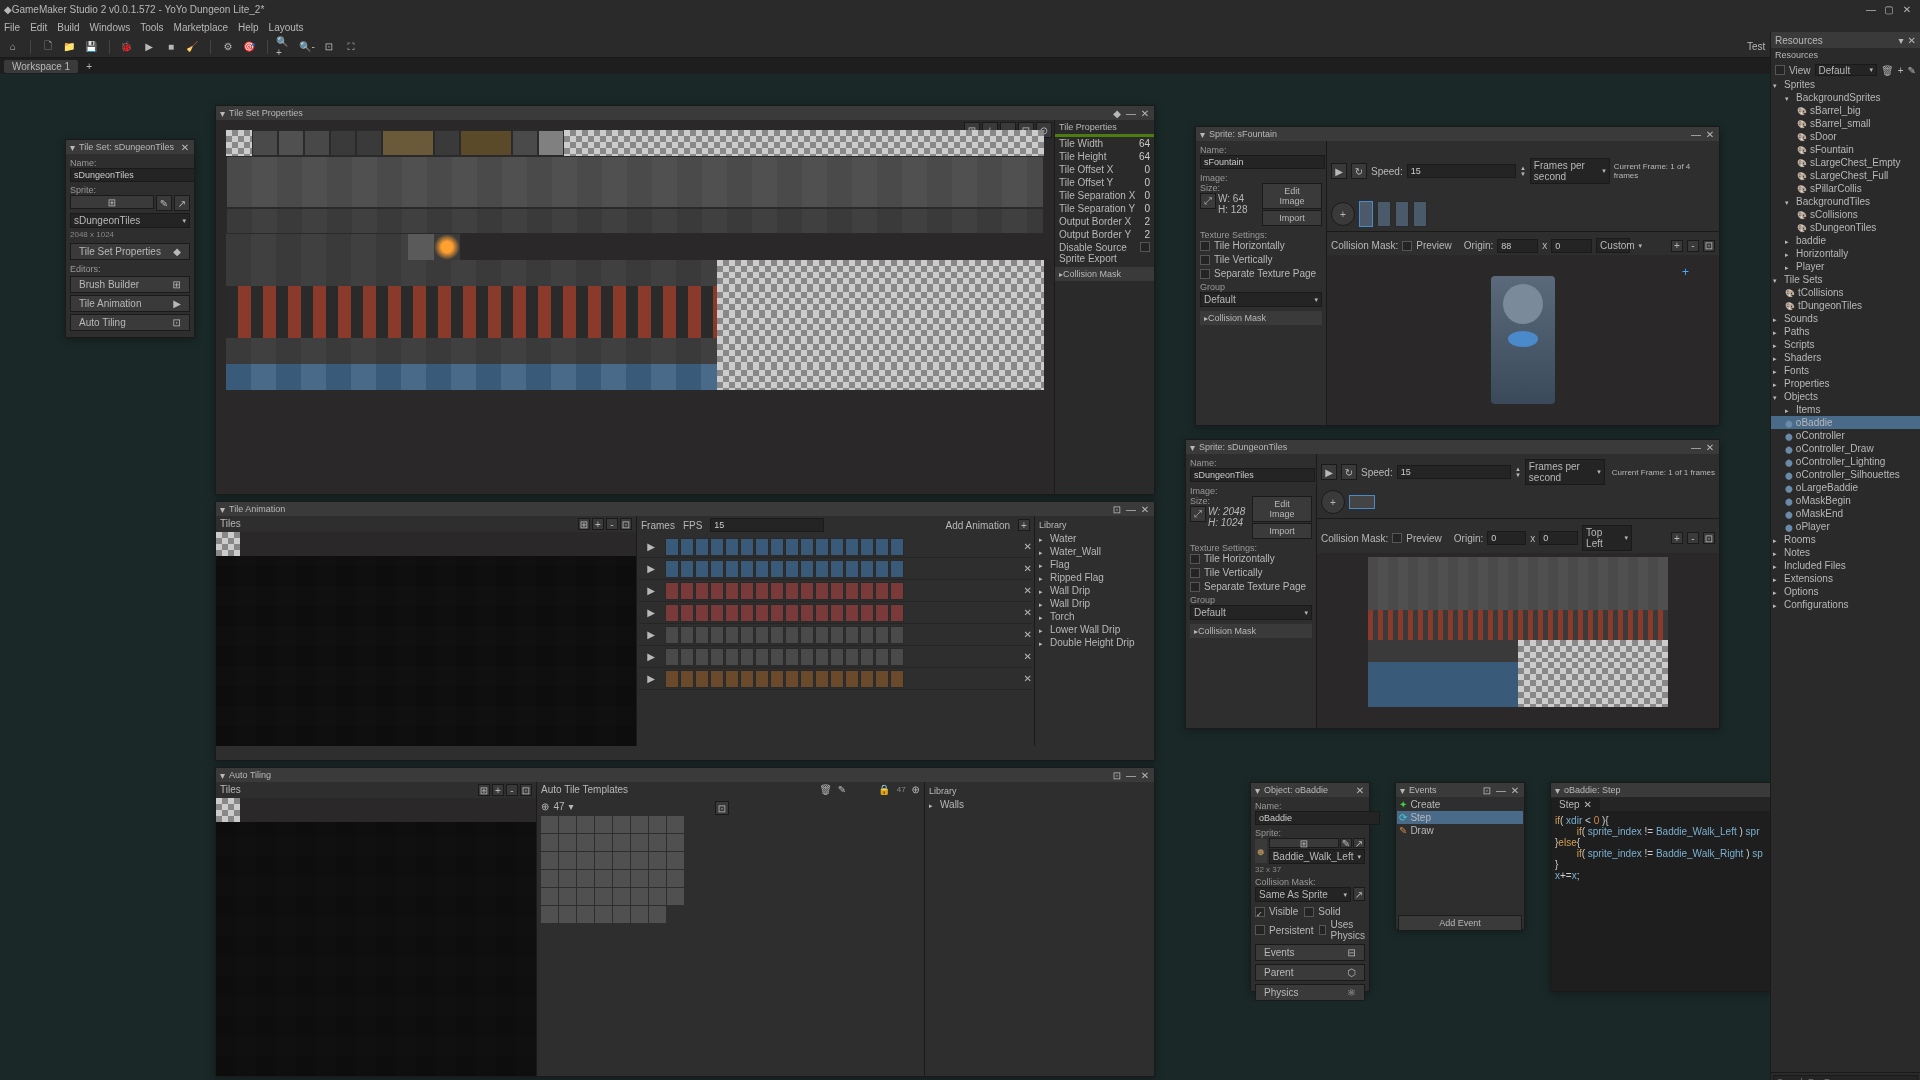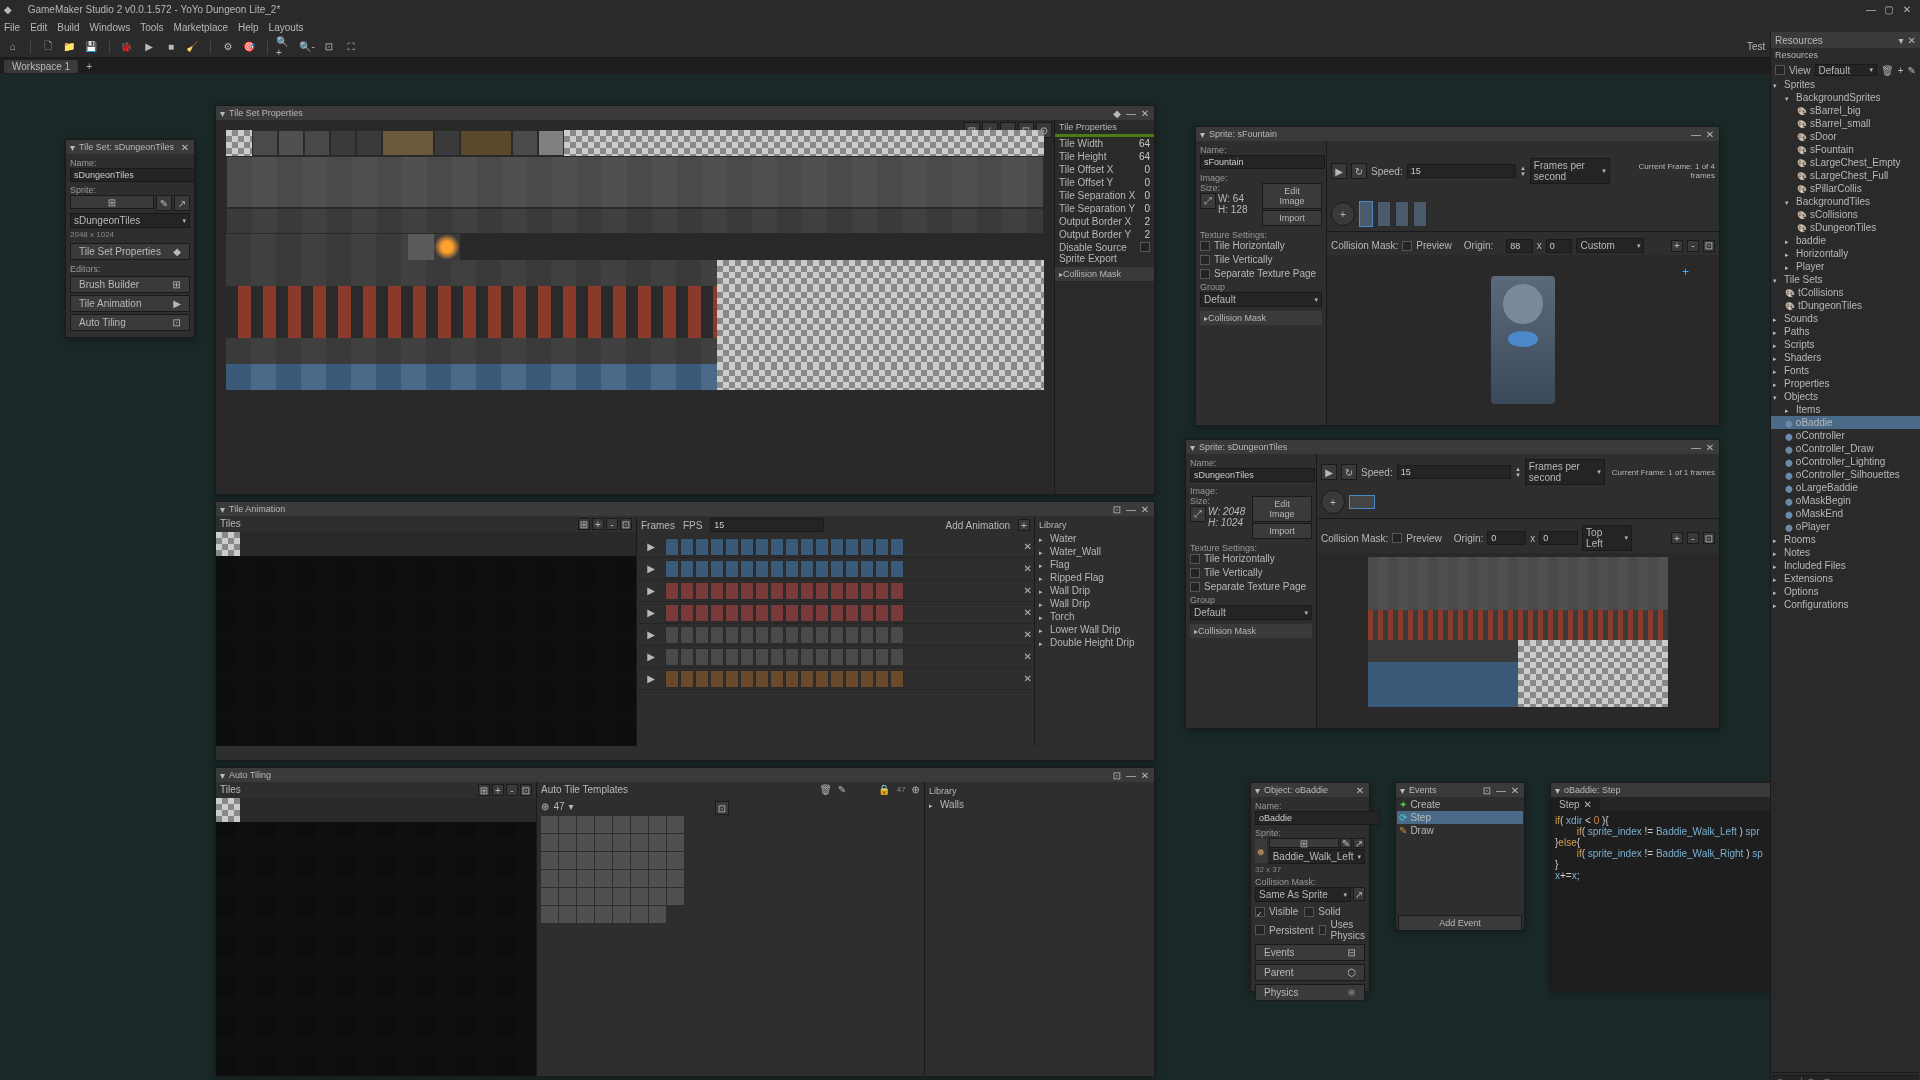--- a/index.html
+++ b/index.html
@@ -58,21 +58,21 @@
 .code-var { color:#7ab0d0; }
 .code-op { color:#ccc; }
 .right-panel { position:absolute; right:0; top:0; width:120px; bottom:0; background:#2a2a2a; border-left:1px solid #1a1a1a; }
 .thumb { width:11px; height:14px; background:#4a5a6a; border:1px solid #2a2a2a; display:inline-block; }
 </style>
 </head>
 <body>
 
 <div class="titlebar">
   <span>◆</span>
-  <span style="margin-left:16px;">GameMaker Studio 2   v0.0.1.572 - YoYo Dungeon Lite_2*</span>
+  <span style="margin-left:0;">GameMaker Studio 2   v0.0.1.572 - YoYo Dungeon Lite_2*</span>
   <div class="spacer"></div>
   <div class="winbtn">—</div>
   <div class="winbtn">▢</div>
   <div class="winbtn">✕</div>
 </div>
 
 <div class="menubar">
   <span>File</span>
   <span>Edit</span>
   <span>Build</span>
@@ -675,39 +675,39 @@
           <div class="iconbtn">↻</div>
           <span>Speed:</span>
           <input class="field-input" style="width: 24px;" value="15">
           <div style="display:flex;flex-direction:column;">
               <span style="font-size:6px;cursor:pointer;">▲</span>
               <span style="font-size:6px;cursor:pointer;">▼</span>
             </div>
           <div class="dropdown" style="width:80px;">
               <span>Frames per second</span>
             </div>
-          <span style="flex:1;text-align:right;font-size:8px;">Current Frame: 1 of 4 frames</span>
+          <span style="flex:1;font-size:8px;">Current Frame: 1 of 4 frames</span>
         </div>
         <div style="display:flex;gap:4px;padding:0 4px;align-items:center;">
           <div class="iconbtn" style="width:24px;height:24px;border-radius:12px;">+</div>
           <div class="thumb" style="width:14px;height:26px;border:1px solid #4a8aca;"></div>
           <div class="thumb" style="width:14px;height:26px;"></div>
           <div class="thumb" style="width:14px;height:26px;"></div>
           <div class="thumb" style="width:14px;height:26px;"></div>
         </div>
         <div style="height:1px;background:#1a1a1a;margin:4px 0;"></div>
         <div style="padding:2px 4px;display:flex;align-items:center;gap:4px;font-size:9px;">
           <span>Collision Mask:</span>
           <span class="checkbox"></span>
             <span>Preview</span>
           <span style="margin-left:8px;">Origin:</span>
-          <input class="field-input" style="width: 24px; margin-left: 9px;" value="88">
+          <input class="field-input" style="width: 24px;" value="88">
           <span>x</span>
           <input class="field-input" style="width: 24px;" value="0">
-          <div class="dropdown" style="width:68px;">
+          <div class="dropdown" style="width:34px;">
               <span>Custom</span>
             </div>
           <div style="flex:1"></div>
           <div class="iconbtn" style="width:12px;height:12px">+</div>
           <div class="iconbtn" style="width:12px;height:12px">-</div>
           <div class="iconbtn" style="width:12px;height:12px">⊡</div>
         </div>
         <div class="canvas-area" style="flex:1;display:flex;align-items:center;justify-content:center;">
           <div style="width:64px;height:128px;background:linear-gradient(#5a6a7a,#3a4a5a);border-radius:4px;position:relative;">
             <div style="position:absolute;top:8px;left:50%;transform:translateX(-50%);width:40px;height:40px;background:#7a8a9a;border-radius:50%;"></div>

